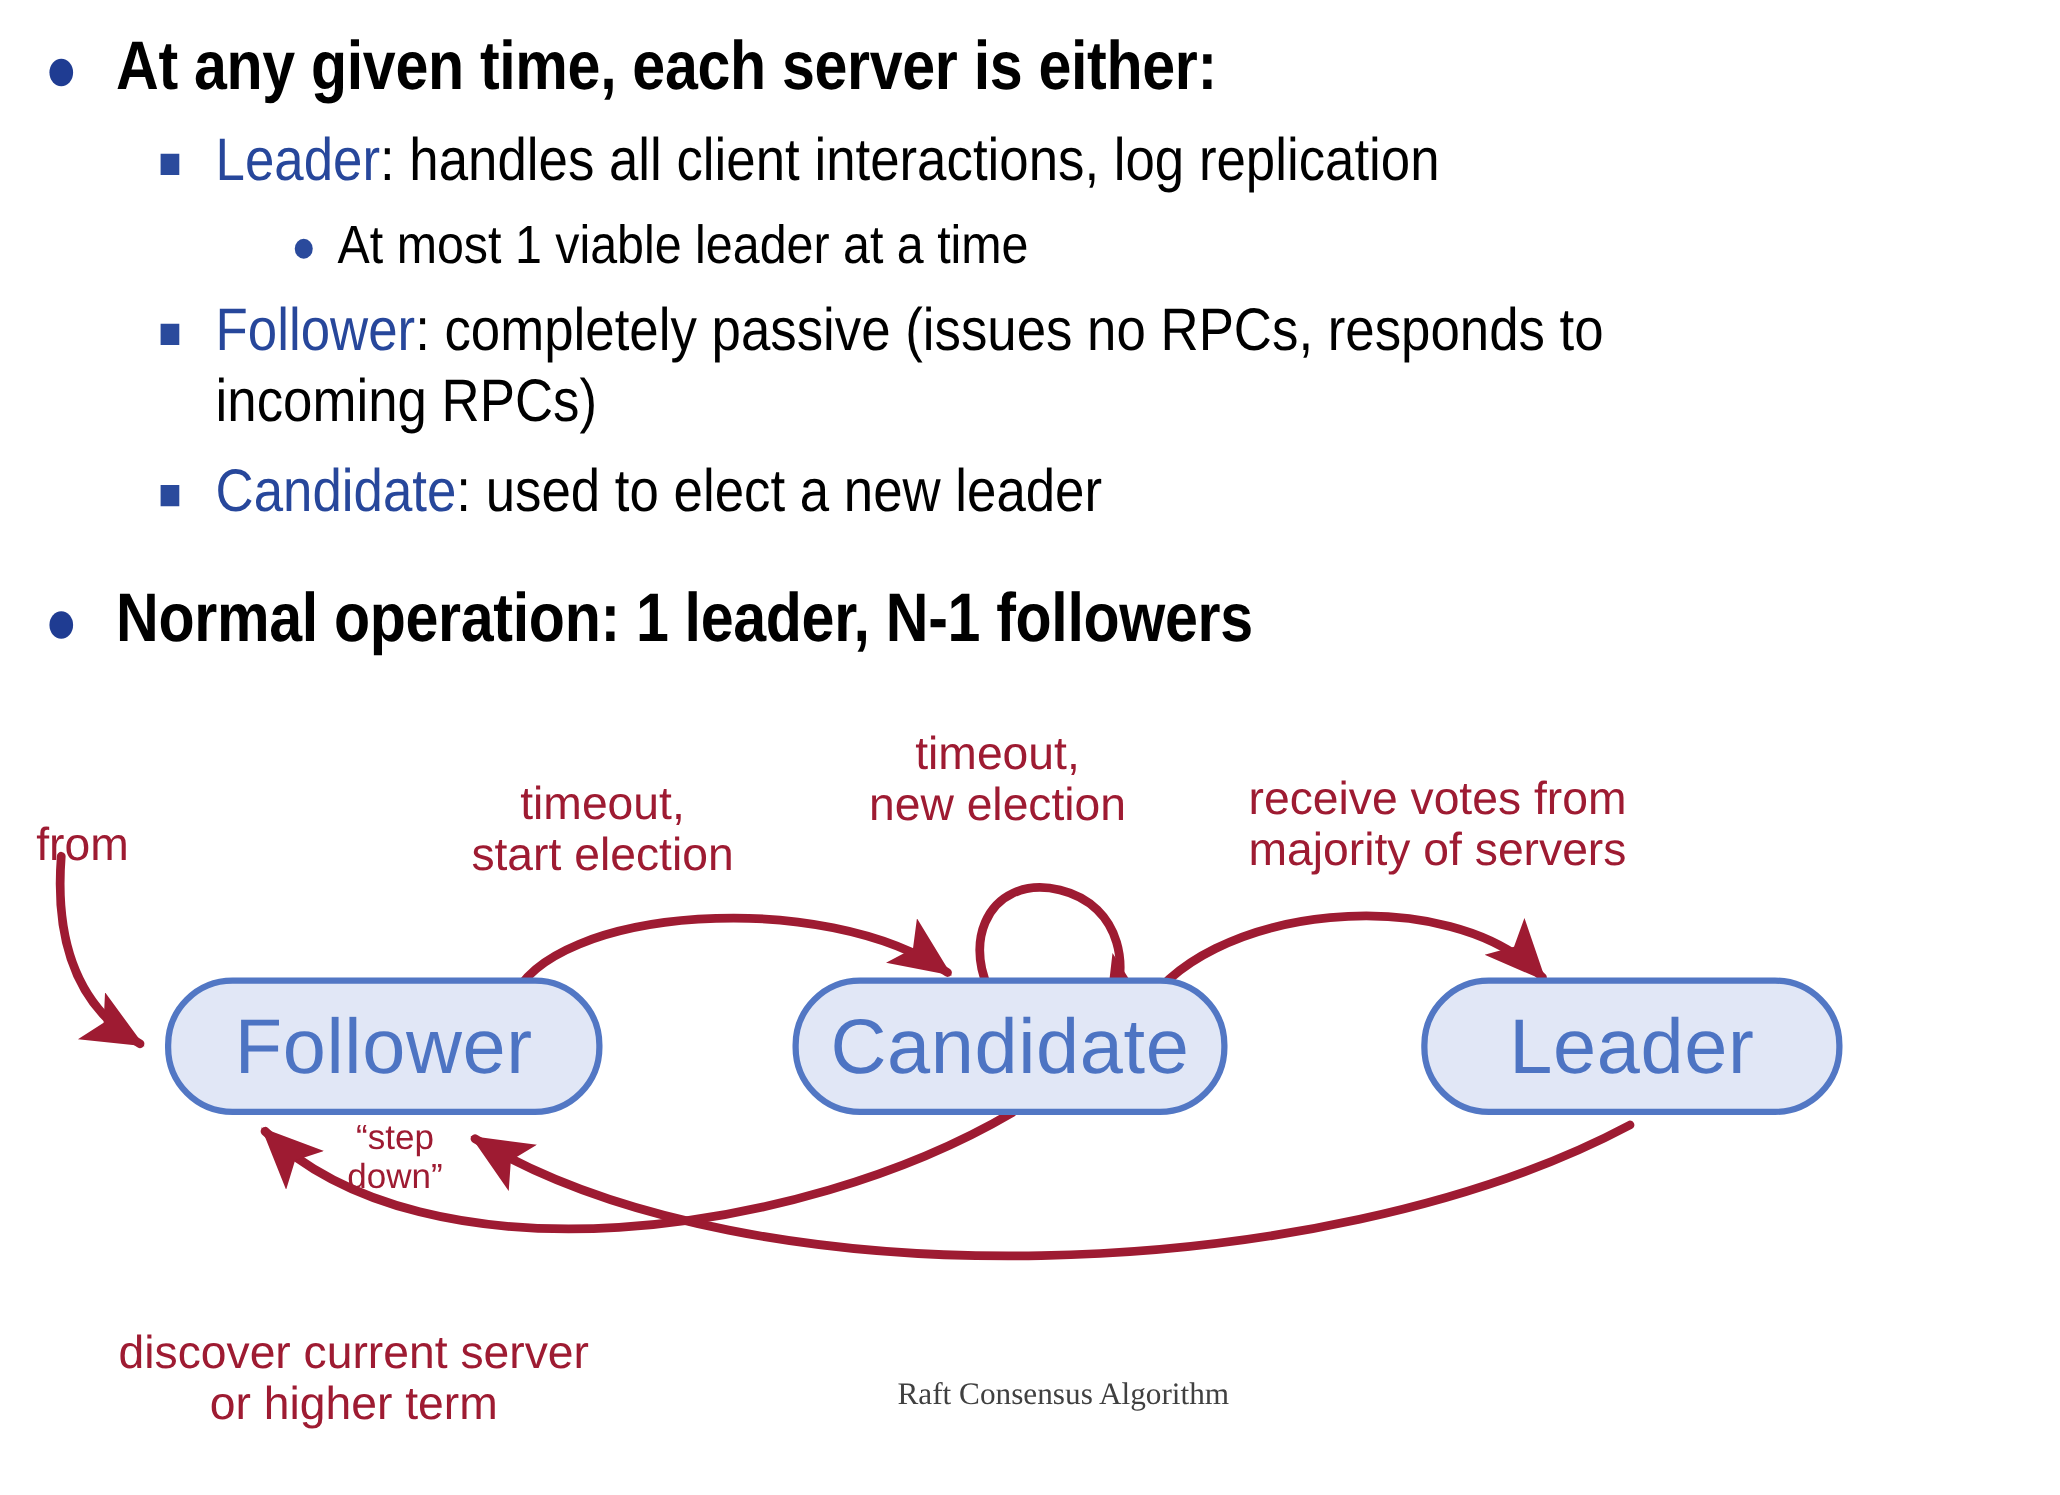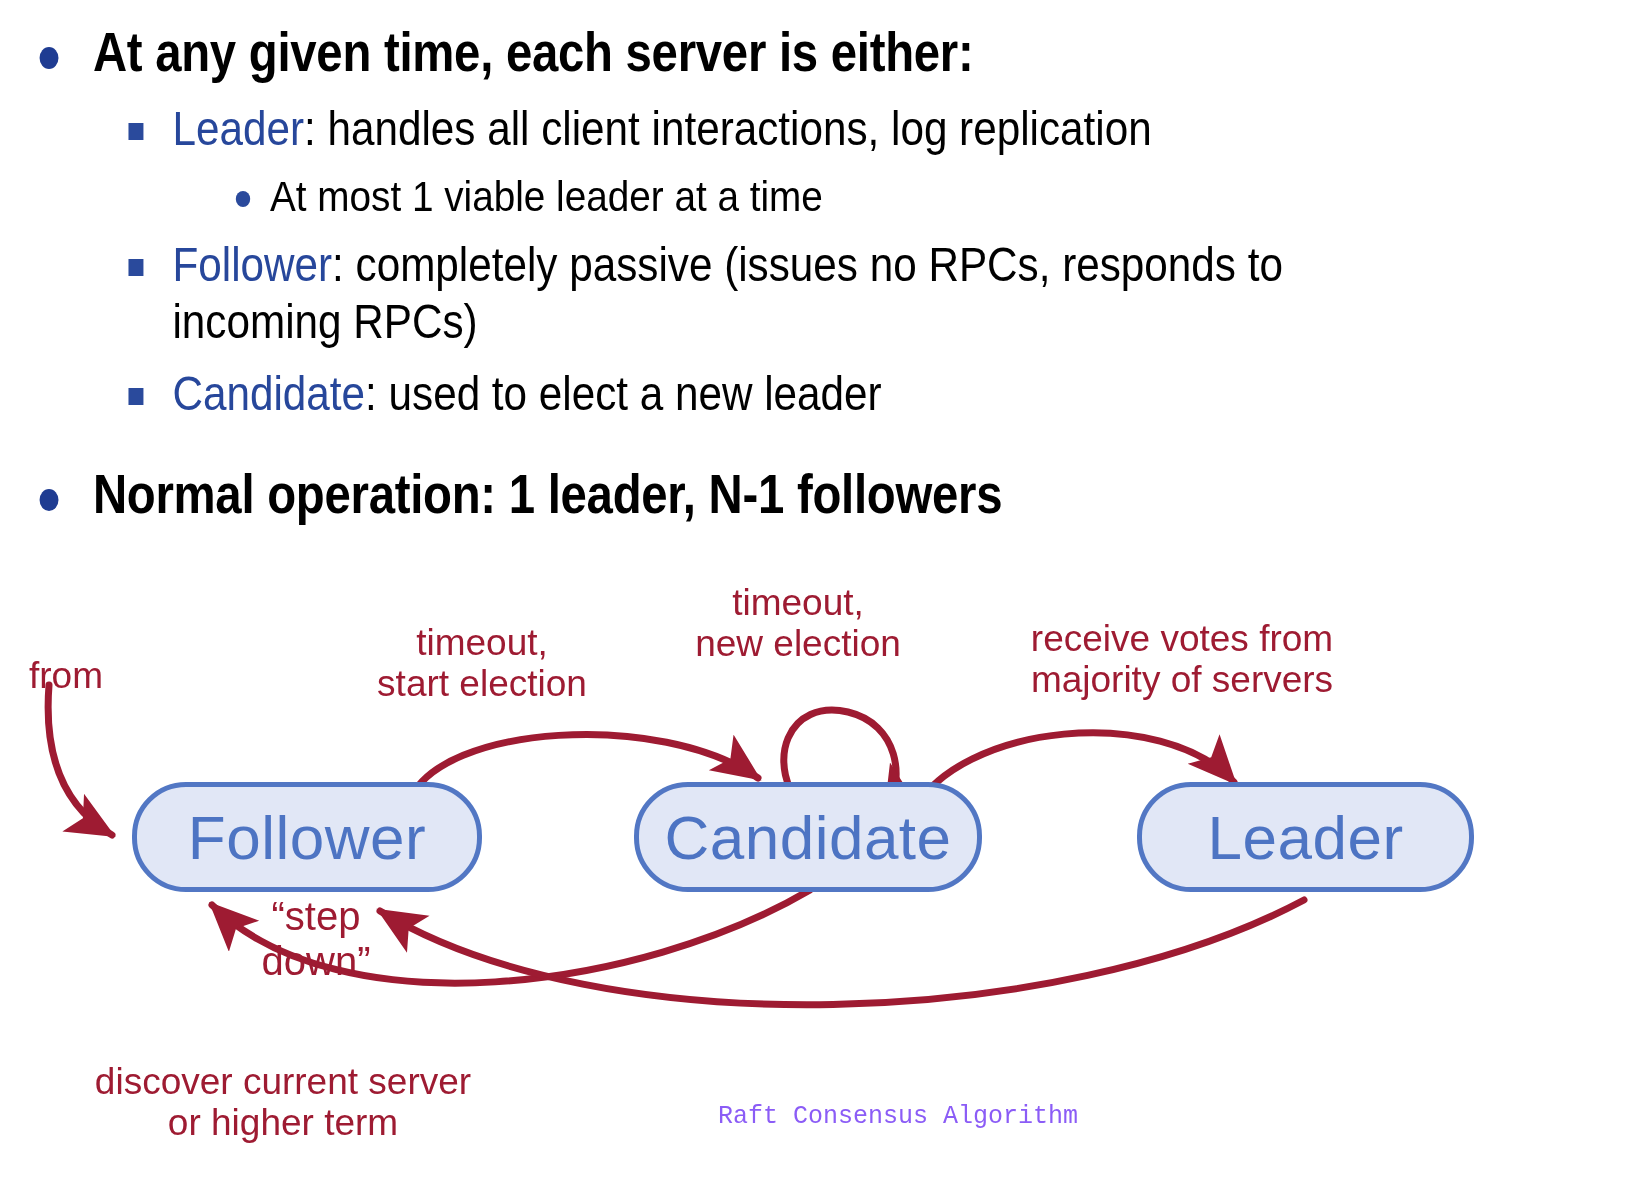--- a/index.html
+++ b/index.html
@@ -116,26 +116,26 @@
 
   .edge-label {
     position: absolute;
     color: #9E1B32;
     font-family: "Liberation Sans", sans-serif;
     font-size: 37px;
     line-height: 1.12;
     text-align: center;
     white-space: pre-line;
   }
-  .edge-label.small { font-size: 40px; }
+  .edge-label.small { font-size: 28px; }
 
   .caption {
     position: absolute;
-    color: #8b5cf6;
-    font-family: Liberation Mono, monospace;
+    color: #404040;
+    font-family: Liberation Serif, serif;
     font-size: 25px;
     white-space: nowrap;
   }
 </style>
 </head>
 <body>
 
 <div class="slide-text">
 
   <div style="height:22px"></div>
@@ -220,21 +220,21 @@
   </div>
 
   <div class="edge-label" style="left:8px; top:95px; width:116px;">from</div>
 
   <div class="edge-label" style="left:337px; top:62px; width:290px;">timeout,
 start election</div>
 
   <div class="edge-label" style="left:648px; top:22px; width:300px;">timeout,
 new election</div>
 
-  <div class="edge-label" style="left:988px; top:58px; width:388px;">receive votes from
+  <div class="edge-label" style="left:956px; top:58px; width:388px;">receive votes from
 majority of servers</div>
 
   <div class="edge-label" style="left:38px; top:465px; width:490px;margin-top:36px;">discover current server
 or higher term</div>
 
 
   <div class="edge-label small" style="left:248px; top:334px; width:136px;">“step
 down”</div>
 
   <div class="caption" style="left: 718px; top: 542px;">Raft Consensus Algorithm</div>

